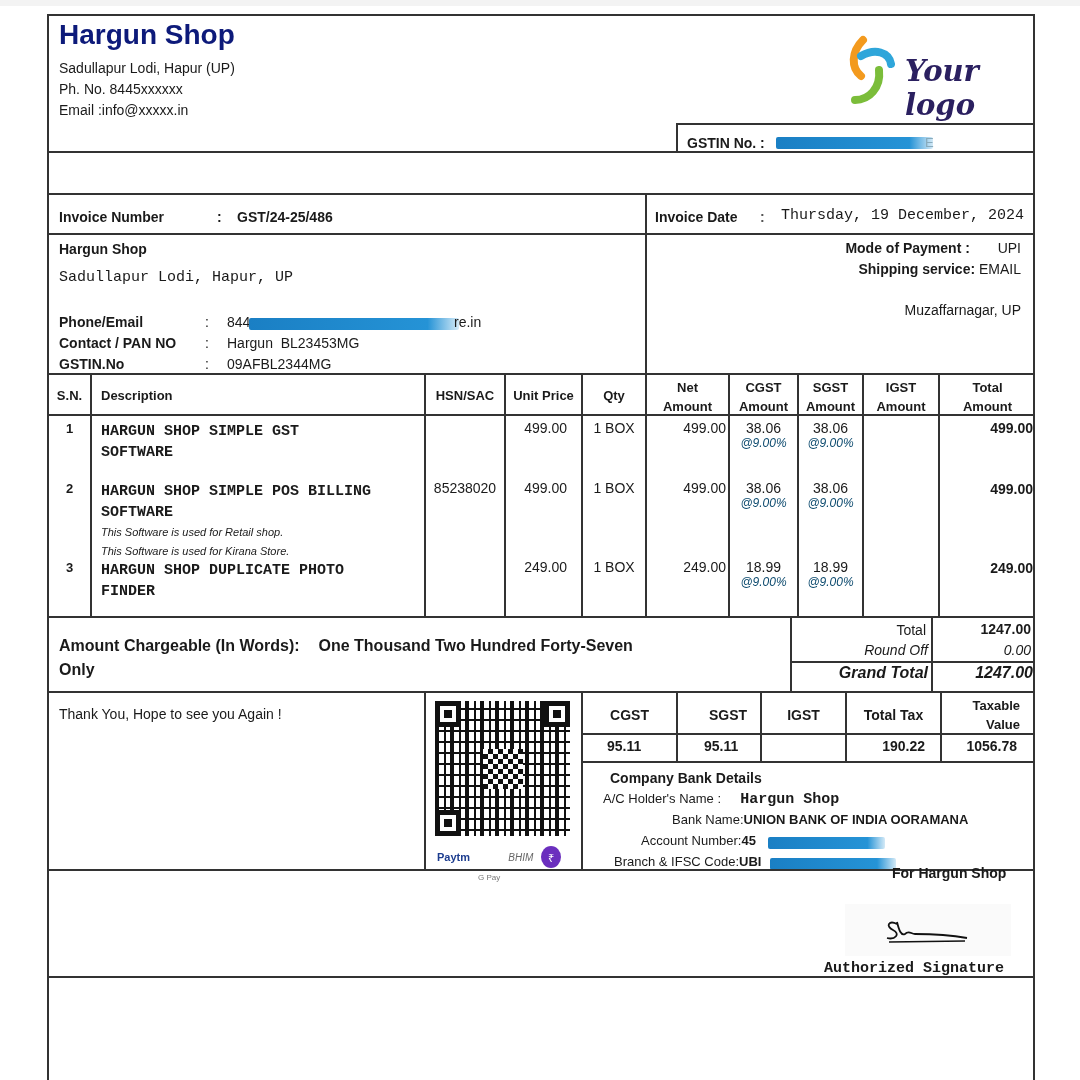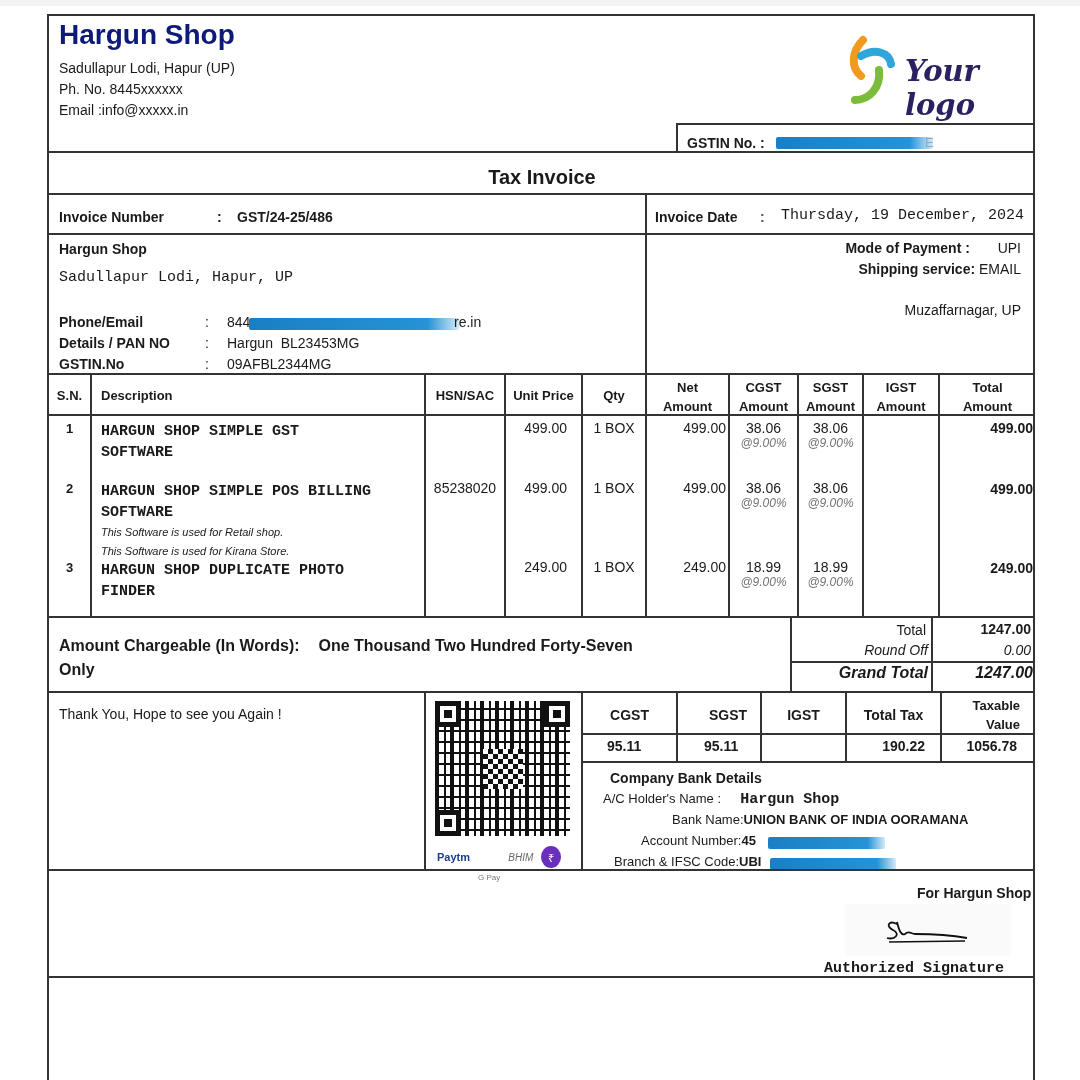--- a/index.html
+++ b/index.html
@@ -13,21 +13,21 @@
   .b { font-weight: bold; }
   .i { font-style: italic; }
   .r { text-align: right; }
   .c { text-align: center; }
   .shop-name { color: #0d1a7a; font-size: 28px; font-weight: bold; }
   .t15 { font-size: 15px; font-family: Liberation Mono, monospace; }
   .t14 { font-size: 14px; }
   .t13 { font-size: 13px; }
   .t11 { font-size: 11px; }
   .redact { position: absolute; height: 12px; background: linear-gradient(90deg, #1a7fc4, #2593d6 85%, rgba(37,147,214,0.2)); border-radius: 2px; }
-  .pct { font-size: 12px; font-style: italic; color: #737373; }
+  .pct { font-size: 12px; font-style: italic; color: #0c4a6e; }
   .qr { position: absolute; background:
       repeating-linear-gradient(0deg, transparent 0 5px, #111 5px 7px, transparent 7px 11px),
       repeating-linear-gradient(90deg, #111 0 4px, transparent 4px 9px, #111 9px 11px, transparent 11px 15px);
       background-color: #fff; }
   .qr-finder { position: absolute; width: 26px; height: 26px; border: 5px solid #111; background: #fff; }
   .qr-finder::after { content: ""; position: absolute; left: 4px; top: 4px; width: 8px; height: 8px; background: #111; }
 </style>
 </head>
 <body>
 
@@ -49,42 +49,41 @@
   </div>
   <div class="abs b" style="left:856px; top:38px; font-size:29px; color:#2b2060; font-style:italic; font-family:'DejaVu Serif', serif;">Your logo</div>
 
   <div class="abs" style="left:627px; top:107px; width:359px; height:30px; border:2px solid #333; border-bottom:none;"></div>
   <div class="abs b t14" style="left:638px; top:119px;">GSTIN No. :</div>
   <div class="redact" style="left:727px; top:121px; width:157px;"></div>
   <div class="abs t13" style="left:876px; top:119px; color:#8ab;">E</div>
 
   <div class="hl" style="left:0; top:135px; width:986px;"></div>
 
-  <div class="abs b c" style="left:0; top:150px; width:986px; font-size:20px;">Tax Invoice</div>
   <div class="hl" style="left:0; top:177px; width:986px;"></div>
 
   <div class="abs b t14" style="left:10px; top:193px;">Invoice Number</div>
   <div class="abs b t14" style="left:168px; top:193px;">:</div>
   <div class="abs b t14" style="left:188px; top:193px;">GST/24-25/486</div>
   <div class="vl" style="left:596px; top:177px; height:182px;"></div>
   <div class="abs b t14" style="left:606px; top:193px;">Invoice Date</div>
   <div class="abs b t14" style="left:711px; top:193px; color:#555;">:</div>
   <div class="abs t15" style="left:732px; top:191px;">Thursday, 19 December, 2024</div>
   <div class="hl" style="left:0; top:217px; width:986px;"></div>
 
   <div class="abs b t14" style="left:10px; top:225px;">Hargun Shop</div>
   <div class="abs t15" style="left:10px; top:253px;">Sadullapur Lodi, Hapur, UP</div>
 
   <div class="abs b t14" style="left:10px; top:298px;">Phone/Email</div>
   <div class="abs t14" style="left:156px; top:298px;">:</div>
   <div class="abs t14" style="left:178px; top:298px;">844</div>
   <div class="redact" style="left:200px; top:302px; width:210px;"></div>
   <div class="abs t14" style="left:405px; top:298px;">re.in</div>
 
-  <div class="abs b t14" style="left:10px; top:319px;">Details / PAN NO</div>
+  <div class="abs b t14" style="left:10px; top:319px;">Contact / PAN NO</div>
   <div class="abs t14" style="left:156px; top:319px;">:</div>
   <div class="abs t14" style="left:178px; top:319px; white-space:pre;">Hargun  BL23453MG</div>
 
   <div class="abs b t14" style="left:10px; top:340px;">GSTIN.No</div>
   <div class="abs t14" style="left:156px; top:340px;">:</div>
   <div class="abs t14" style="left:178px; top:340px;">09AFBL2344MG</div>
 
   <div class="abs t14 r" style="right:12px; top:224px; width:360px;">
     <span class="b">Mode of Payment :</span>
     <span style="display:inline-block; width:20px;"></span>
@@ -282,21 +281,21 @@
     <span>Account Number:</span><span class="b">45</span>
   </div>
   <div class="redact" style="left:719px; top:821px; width:117px;"></div>
   <div class="abs t13" style="left:565px; top:838px;">
     <span>Branch &amp; IFSC Code:</span><span class="b">UBI</span>
   </div>
   <div class="redact" style="left:721px; top:842px; width:126px;"></div>
 
   <div class="hl" style="left:0; top:853px; width:986px;"></div>
 
-  <div class="abs b t14" style="left:843px; top:869px;margin-left:25px;">For Hargun Shop</div>
+  <div class="abs b t14" style="left:843px; top:849px;">For Hargun Shop</div>
   <div class="abs" style="left:796px; top:888px; width:166px; height:52px; background:#fafafa;">
     <svg width="166" height="52" viewBox="0 0 166 52">
       <path d="M52 20 C 44 16, 40 22, 48 26 C 56 30, 50 36, 42 34 M52 18 C 54 26, 56 32, 60 30 C 64 26, 66 30, 70 30 C 80 30, 100 30, 122 34" stroke="#111" stroke-width="1.8" fill="none"></path>
       <path d="M44 38 L 120 37" stroke="#111" stroke-width="1.5"></path>
     </svg>
   </div>
   <div class="abs b t15" style="left:775px; top:944px;">Authorized Signature</div>
   <div class="hl" style="left:0; top:960px; width:986px;"></div>
 
 </div>

